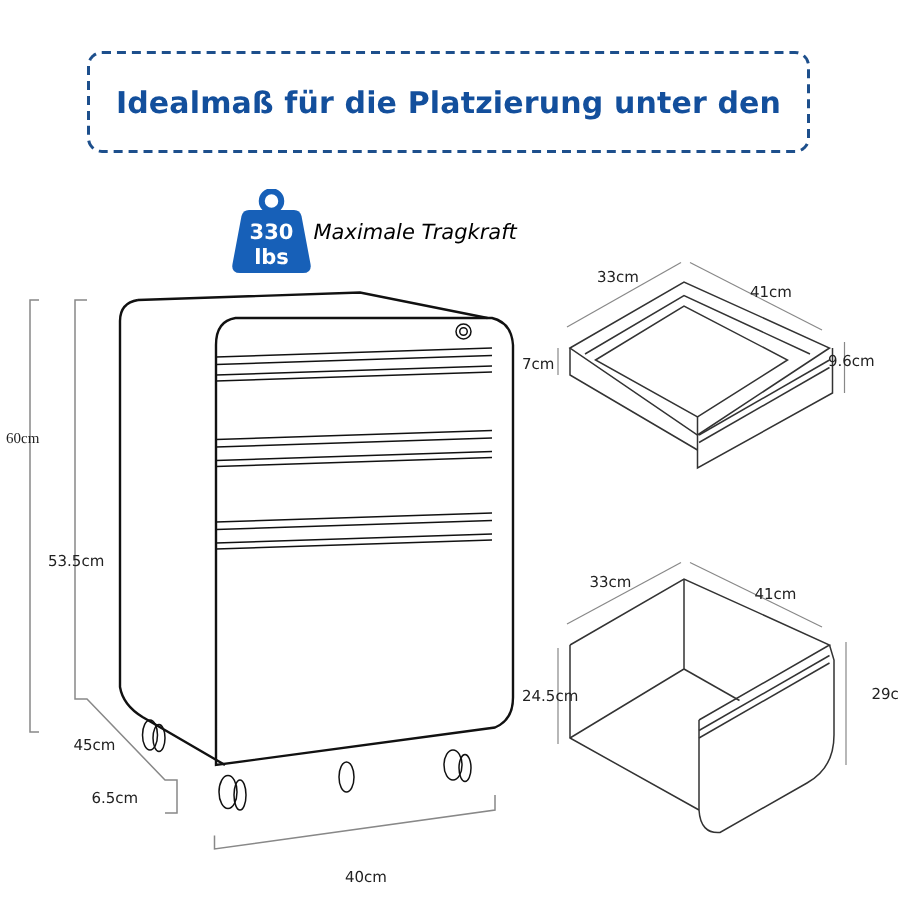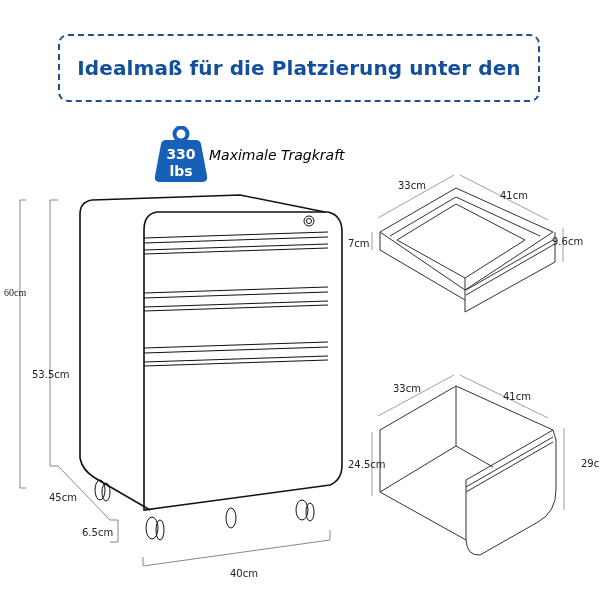--- a/index.html
+++ b/index.html
@@ -102,22 +102,22 @@
     <path d="M378 416 L454 375"></path>
       <path d="M460 375 L548 418"></path>
     <path d="M372 432 L372 496"></path>
       <path d="M564 428 L564 510"></path>
   </g>
 </svg>
 
 <div class="dim" style="left:4px; top:287px;font-family:Liberation Serif, serif;">60cm</div>
 <div class="dim" style="left:32px; top:331px;margin-top:38px;">53.5cm</div>
 <div class="dim" style="left:49px; top:492px;text-align:right;">45cm</div>
-<div class="dim" style="left:82px; top:527px;">6.5cm</div>
-<div class="dim" style="left:230px; top:568px;">40cm</div>
+<div class="dim" style="left:61px; top:527px;">6.5cm</div>
+<div class="dim" style="left:230px; top:580px;">40cm</div>
 
 <div class="dim" style="left:398px; top:180px;">33cm</div>
 <div class="dim" style="left:500px; top:190px;">41cm</div>
 <div class="dim" style="left:348px; top:238px;">7cm</div>
 <div class="dim" style="left:552px; top:236px;">9.6cm</div>
 
 <div class="dim" style="left:393px; top:383px;">33cm</div>
 <div class="dim" style="left:503px; top:391px;">41cm</div>
 <div class="dim" style="left:348px; top:459px;">24.5cm</div>
 <div class="dim" style="left:568px; top:458px;margin-left:13px;">29cm</div>

